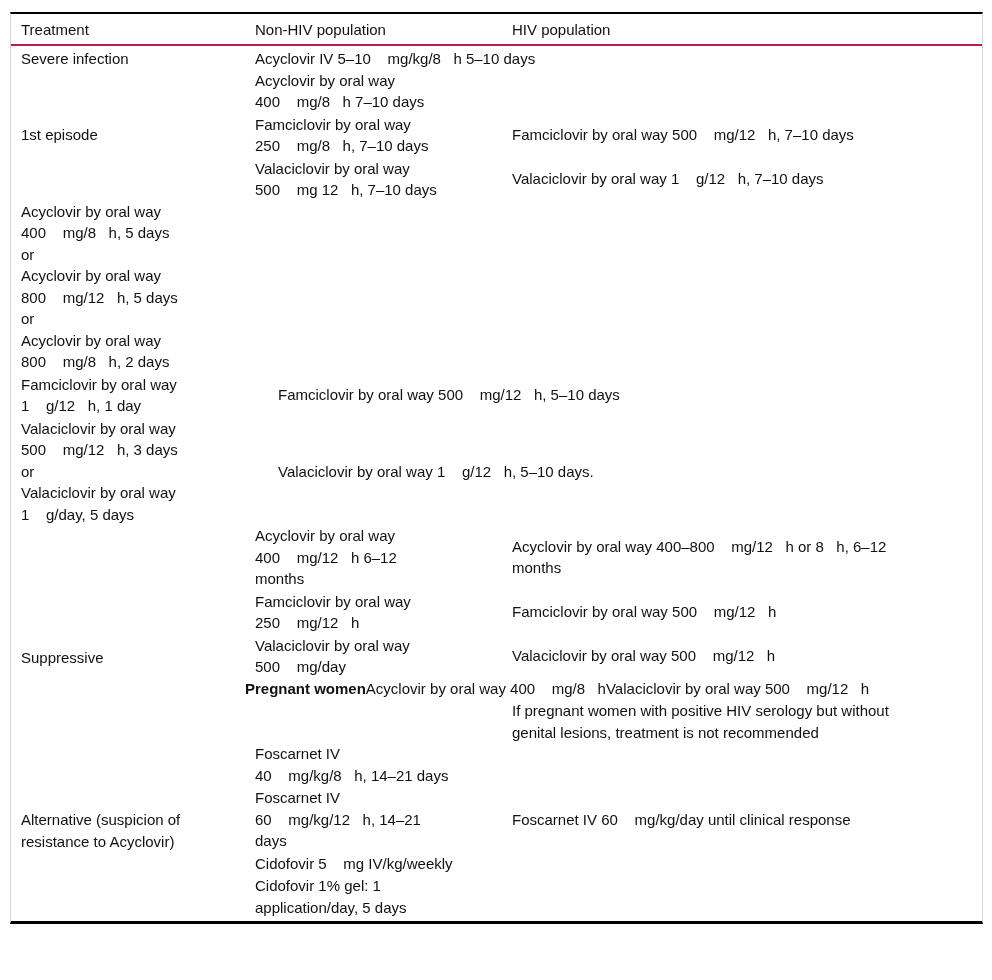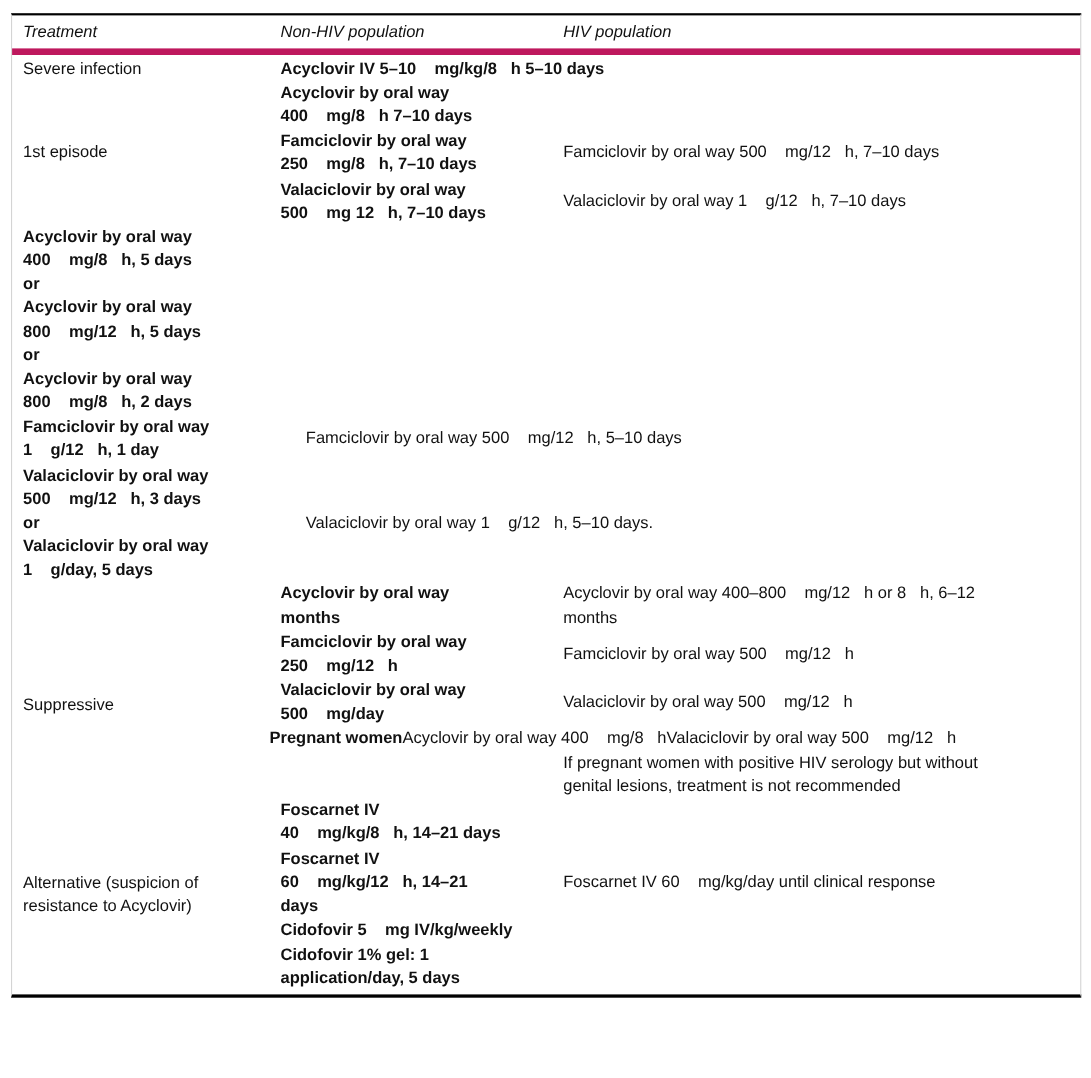--- a/index.html
+++ b/index.html
@@ -16,38 +16,37 @@
     border-right:1px solid #d4d4d4;
     border-top:2px solid #000;
     border-bottom:3px solid #000;
     box-sizing:content-box;
     background:#fff;
   }
   .thead{
     display:grid;grid-template-columns:234px 257px 1fr;
     align-items:center;
     height:30px;
-    border-bottom:6px solid #be185d;
-    font-style:italic;
+    border-bottom:2px solid #be185d;
   }
   .thead .hcell{padding-left:10px;white-space:pre-wrap;}
   .tbody{padding:2px 0 3px 0;}
   .group{display:flex;}
   .c1{
     width:234px;flex:none;box-sizing:border-box;padding-left:10px;
     display:flex;align-items:flex-start;
   }
   .g-severe-infection .c1{align-items:flex-start;text-align:right;}
   .g-first-episode .c1,.g-recurrences .c1,.g-alternative .c1{align-items:center;}
   .g-suppressive .c1{align-items:flex-end;padding-bottom:9px;}
   .c23{flex:1;display:flex;flex-direction:column;min-width:0;}
   .block{display:flex;}
   .block + .block{margin-top:1px;}
   .c2{
-    width:257px;flex:none;box-sizing:border-box;padding-left:10px;font-weight:bold;
+    width:257px;flex:none;box-sizing:border-box;padding-left:10px;
   }
   .c2.span{width:auto;flex:1;}
   .c3{
     flex:1;min-width:0;box-sizing:border-box;padding-left:10px;
     display:flex;flex-direction:column;justify-content:center;
   }
   .block.center{
     flex:1;flex-direction:row;align-items:center;text-align:center;
     padding-right:22px;
   }
@@ -146,20 +145,21 @@
         </div>
       </div>
       <div class="group g-suppressive">
         <div class="c1">
           <div class="label">Suppressive</div>
         </div>
         <div class="c23">
           <div class="block">
             <div class="c2">
               <div class="line">Acyclovir by oral way</div>
+              <div class="line">400    mg/12   h 6–12</div>
               <div class="line">months</div>
             </div>
             <div class="c3">
               <div class="line">Acyclovir by oral way 400–800    mg/12   h or 8   h, 6–12</div>
               <div class="line">months</div>
             </div>
           </div>
           <div class="block">
             <div class="c2">
               <div class="line">Famciclovir by oral way</div>

